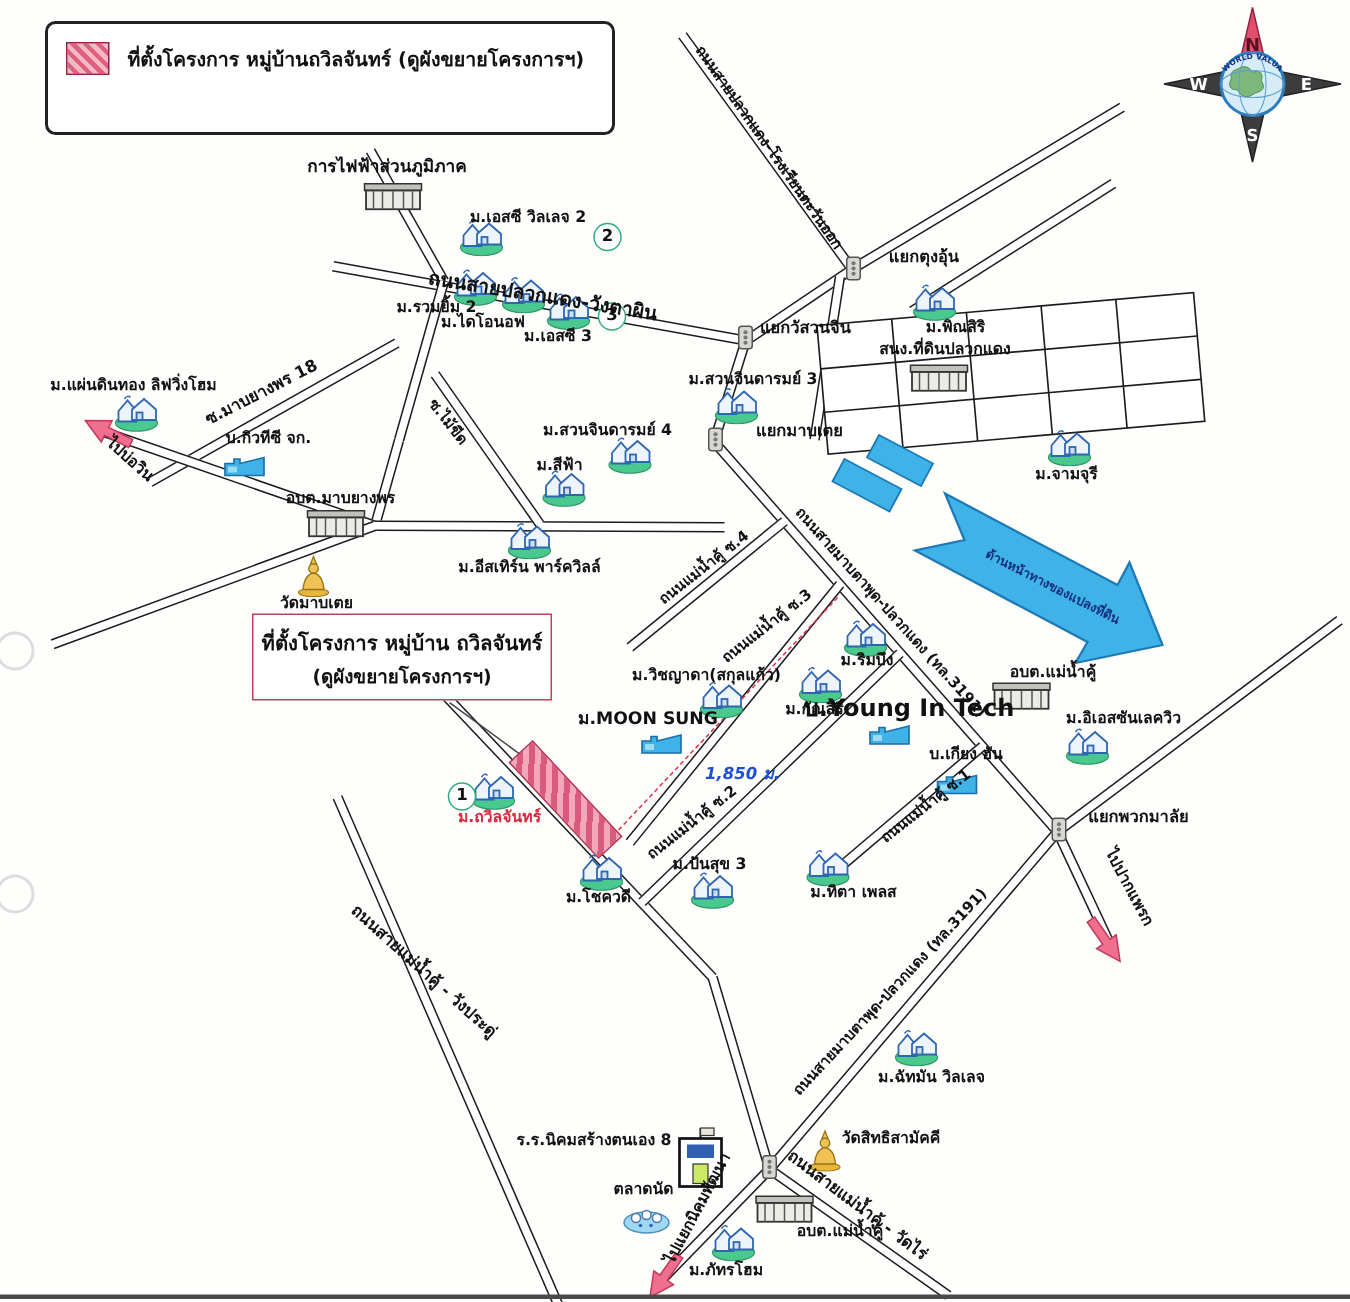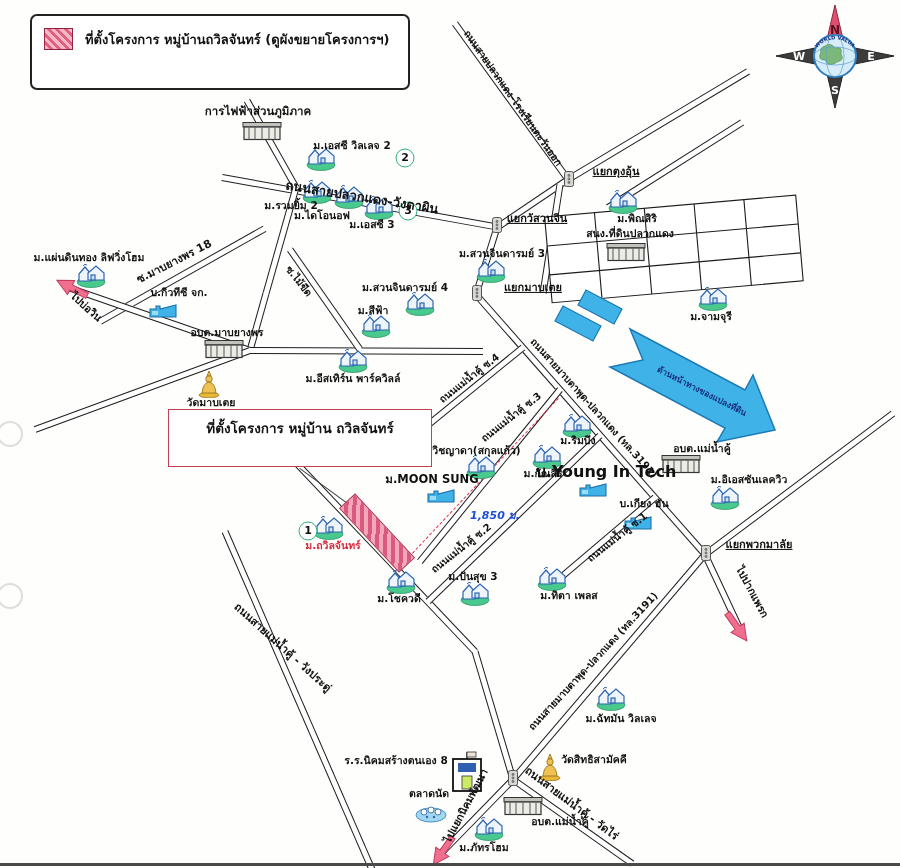--- a/index.html
+++ b/index.html
@@ -8,35 +8,35 @@
   
   .road{position:absolute;height:5px;background:#fff;border-top:1.3px solid #1c1c1c;
         border-bottom:1.3px solid #1c1c1c;transform-origin:0 50%;z-index:1;}
   .thinline{position:absolute;height:0;border-top:1.4px solid #444;transform-origin:0 0;z-index:2;}
   .dashline{position:absolute;height:0;border-top:1.7px dashed #e0314a;transform-origin:0 0;z-index:2;}
   
   .lbl{position:absolute;transform:translate(-50%,-50%);font-weight:bold;font-size:10.5px;
        white-space:nowrap;z-index:6;color:#111;line-height:1.1;}
   .lbl.red{color:#d9293f;}
   .lbl.blue{color:#1f4fd8;font-style:italic;}
-  .lbl.under{text-decoration:underline;font-size:11px;}
+  .lbl.under{font-size:11px;}
   .roadlbl{position:absolute;font-weight:bold;font-size:10px;white-space:nowrap;z-index:5;color:#111;}
   .numbadge{position:absolute;width:17px;height:17px;border:1.7px solid #2fae7d;border-radius:50%;
         background:#fff;font-size:11px;font-weight:bold;text-align:center;line-height:16px;
         transform:translate(-50%,-50%);z-index:5;}
   
   #legend{position:absolute;left:30px;top:14px;width:380px;height:76px;border:2px solid #222;
         border-radius:7px;background:#fff;z-index:9;padding:10px 12px;box-sizing:border-box;}
   .leg-row{display:flex;align-items:center;gap:12px;height:26px;margin-bottom:4px;}
   .leg-swatch{width:27px;height:20px;border:1.5px solid #8f2440;
         background:repeating-linear-gradient(45deg,#f6b8c6 0 3px,#e06080 3px 6px);}
   .leg-circle{width:26px;height:20px;border:2.6px solid #35bd8d;border-radius:50%;background:#fdfffe;}
   .leg-text{font-weight:bold;font-size:13px;}
   
-  #callout{position:absolute;left:168px;top:409px;width:264px;height:58px;border:1.7px solid #c04055;
+  #callout{position:absolute;left:168px;top:409px;width:200px;height:58px;border:1.7px solid #c04055;
         background:#fff;z-index:9;text-align:center;padding-top:7px;box-sizing:border-box;}
   #callout .c1{font-weight:bold;font-size:13.5px;}
   #callout .c2{font-weight:bold;font-size:12.5px;margin-top:2px;}
   
   #project-rect{position:absolute;left:333px;top:522px;width:86px;height:20px;transform:rotate(47deg);
         background:repeating-linear-gradient(45deg,#f3a8ba 0 4px,#d95a7e 4px 8px);
         border:1.5px solid #b03050;z-index:3;}
   #bottom-scan{position:absolute;left:0;top:863px;width:900px;height:3px;background:#4a4a4a;z-index:10;}
   .punch{position:absolute;width:22px;height:22px;border:2px solid #ddd;border-radius:50%;z-index:0;}
   #bluearrow-label{position:absolute;font-size:8.5px;font-weight:bold;color:#16307e;z-index:5;
@@ -568,15 +568,16 @@
       </defs>
     <text font-size="5" fill="#16307e" font-weight="bold"><textPath href="#arcpath">WORLD VALUATION</textPath></text>
     <text x="62" y="32" text-anchor="middle" font-size="12" font-weight="bold" fill="#5a1020">N</text>
     <text x="62" y="92" text-anchor="middle" font-size="11" font-weight="bold" fill="#fff">S</text>
     <text x="26" y="58" text-anchor="middle" font-size="11" font-weight="bold" fill="#fff">W</text>
     <text x="98" y="58" text-anchor="middle" font-size="11" font-weight="bold" fill="#fff">E</text>
   </svg>
 
   <div id="callout">
     <div class="c1">ที่ตั้งโครงการ หมู่บ้าน ถวิลจันทร์</div>
+    <div class="c2">(ดูผังขยายโครงการฯ)</div>
   </div>
 
 </div>
 
 </body></html>

